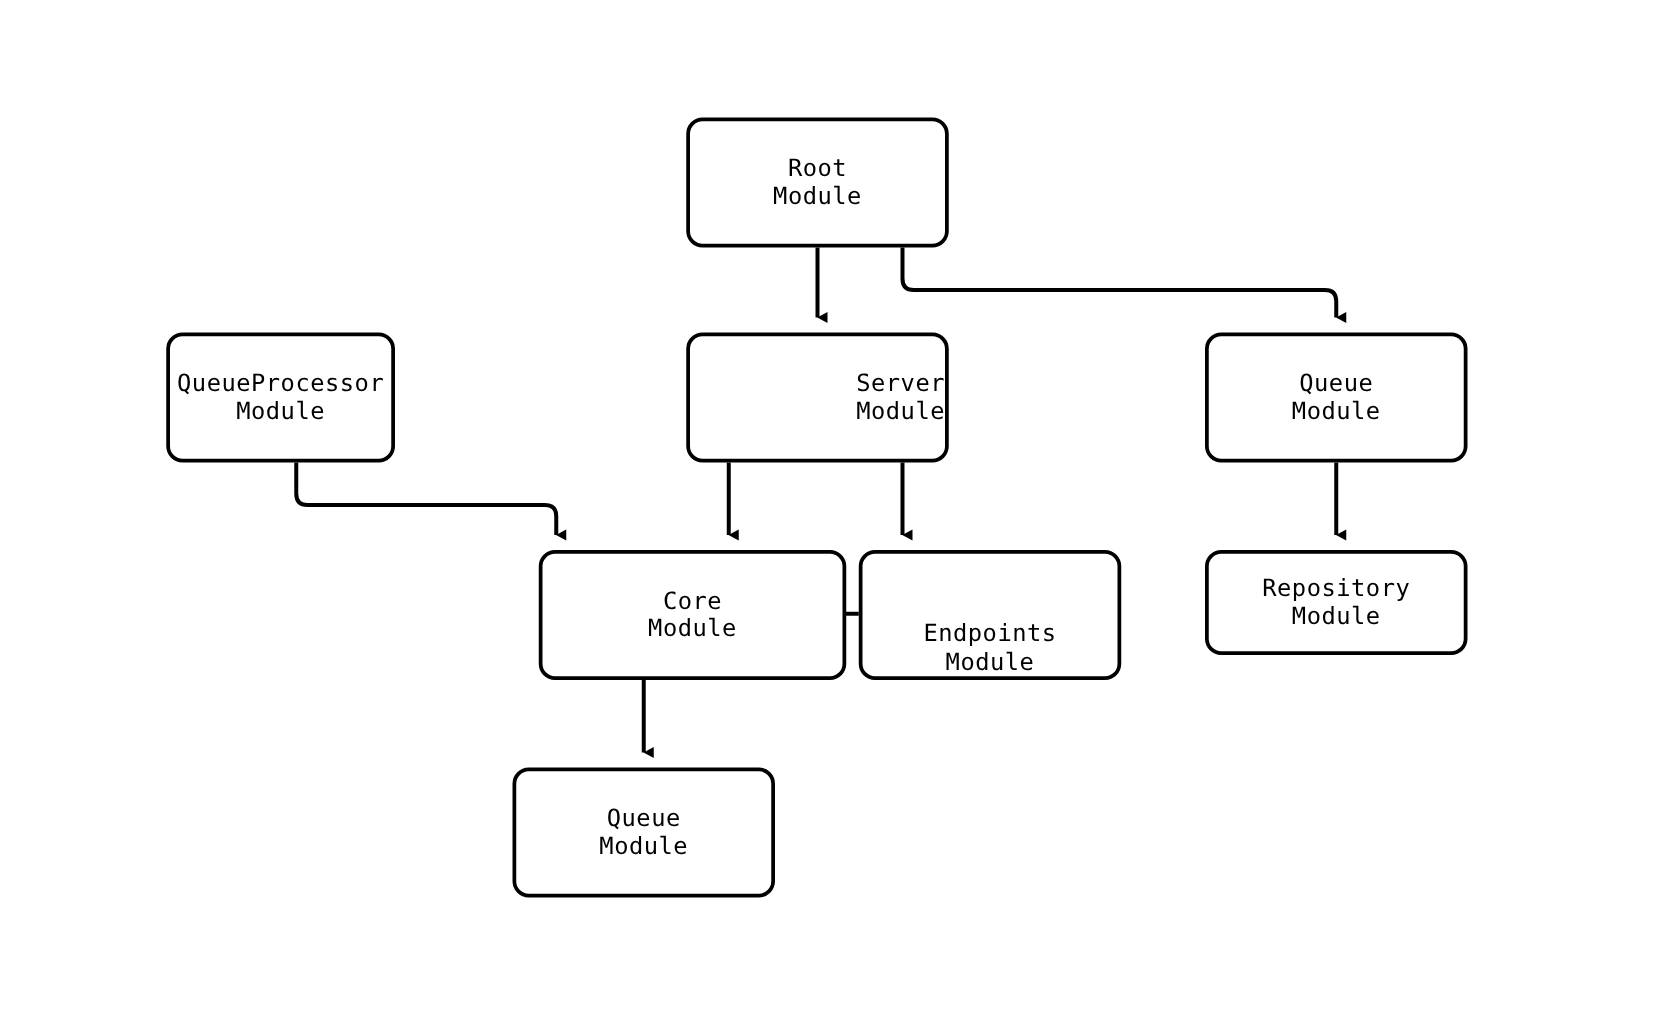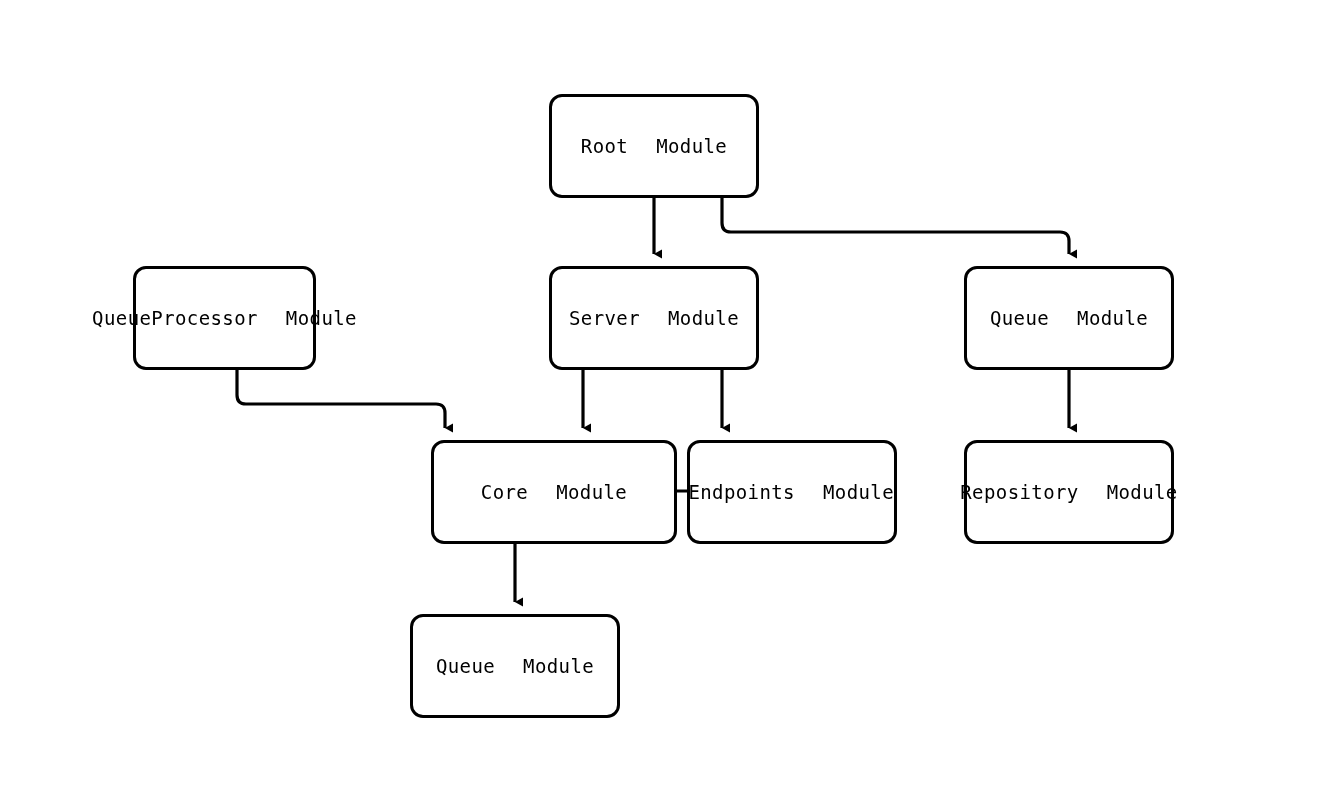--- a/index.html
+++ b/index.html
@@ -25,24 +25,24 @@
     width: 1337px;
     height: 809px;
   }
   .node {
     position: absolute;
     box-sizing: border-box;
     background: #ffffff;
     border: 3.2px solid #000000;
     border-radius: 13px;
     display: flex;
+    flex-direction: column;
     align-items: center;
     justify-content: center;
     z-index: 2;
-    gap: 28px;
   }
   .node-line {
     font-family: "DejaVu Sans Mono", "Liberation Mono", monospace;
     font-size: 19px;
     line-height: 22.5px;
     color: #000000;
     letter-spacing: 0.4px;
     white-space: pre;
   }
 </style>
@@ -76,41 +76,41 @@
   <div class="node" style="left: 549px; top: 94px; width: 210px; height: 104px;">
     <span class="node-line">Root</span>
     <span class="node-line">Module</span>
   </div>
 
   <div class="node" style="left: 133px; top: 266px; width: 183px; height: 104px;">
     <span class="node-line">QueueProcessor</span>
     <span class="node-line">Module</span>
   </div>
 
-  <div class="node" style="left: 549px; top: 266px; width: 210px; height: 104px;">
+  <div class="node" style="left: 549px; top: 266px; width: 210px; height: 104px; align-items: flex-end;">
     <span class="node-line">Server</span>
     <span class="node-line">Module</span>
   </div>
 
   <div class="node" style="left: 964px; top: 266px; width: 210px; height: 104px;">
     <span class="node-line">Queue</span>
     <span class="node-line">Module</span>
   </div>
 
   <div class="node" style="left: 431px; top: 440px; width: 246px; height: 104px;">
     <span class="node-line">Core</span>
     <span class="node-line">Module</span>
   </div>
 
   <div class="node" style="left: 687px; top: 440px; width: 210px; height: 104px; justify-content: flex-end;">
     <span class="node-line">Endpoints</span>
     <span class="node-line">Module</span>
   </div>
 
-  <div class="node" style="left: 964px; top: 440px; width: 210px; height: 104px;">
+  <div class="node" style="left: 964px; top: 440px; width: 210px; height: 84px;">
     <span class="node-line">Repository</span>
     <span class="node-line">Module</span>
   </div>
 
   <div class="node" style="left: 410px; top: 614px; width: 210px; height: 104px;">
     <span class="node-line">Queue</span>
     <span class="node-line">Module</span>
   </div>
 
 </div>

